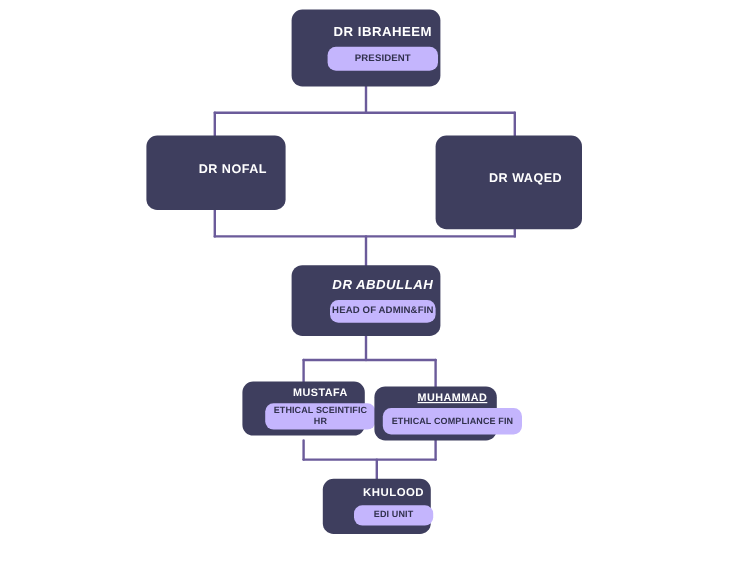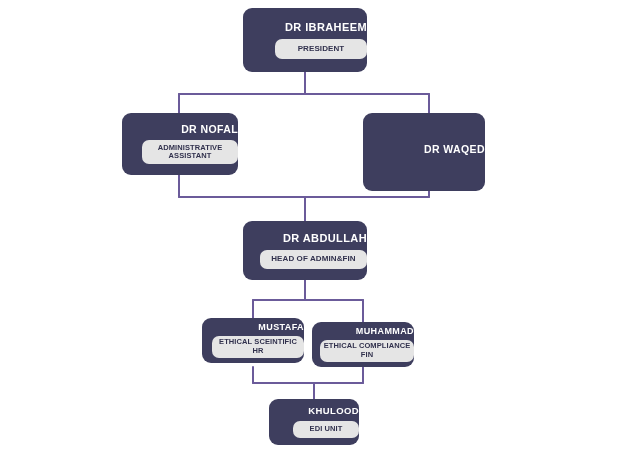--- a/index.html
+++ b/index.html
@@ -35,36 +35,36 @@
 
   
   .node {
     position: absolute;
     z-index: 2;
     box-sizing: border-box;
     background: #3e3e5e;
     border-radius: 9px;
     display: flex;
     flex-direction: column;
-    align-items: flex-end;
+    align-items: center;
     justify-content: center;
     padding-left: 28px;
   }
 
   .node-name {
     color: #ffffff;
     font-weight: bold;
     text-align: center;
     letter-spacing: 0.4px;
     line-height: 1.1;
     white-space: nowrap;
   }
 
   .node-title-pill {
-    background: #e5e5e5;
+    background: #c4b5fd;
     border-radius: 7px;
     color: #31314d;
     font-weight: bold;
     text-align: center;
     line-height: 1.15;
     letter-spacing: 0.1px;
     box-sizing: border-box;
     display: flex;
     align-items: center;
     justify-content: center;
@@ -105,46 +105,46 @@
     width: 104px; height: 19px; font-size: 7.5px; padding: 0 4px;
   }
 
   
   #node-abdullah {
     left: 243px;
     top: 221px;
     width: 124px;
     height: 59px;
   }
-  #node-abdullah .node-name { font-size: 11px; margin-bottom: 5px; }
+  #node-abdullah .node-name { font-size: 11px; margin-bottom: 5px; font-style: italic; }
   #node-abdullah .node-title-pill {
-    width: 107px; height: 19px; font-size: 8px;
+    width: 88px; height: 19px; font-size: 8px;
   }
 
   
   #node-mustafa {
     left: 202px;
     top: 318px;
     width: 102px;
     height: 45px;
   }
   #node-mustafa .node-name { font-size: 9px; margin-bottom: 3px; }
   #node-mustafa .node-title-pill {
     width: 92px; height: 22px; font-size: 7.5px; padding: 0 3px;
   }
 
   #node-muhammad {
     left: 312px;
     top: 322px;
     width: 102px;
     height: 45px;
   }
-  #node-muhammad .node-name { font-size: 9px; margin-bottom: 3px; }
+  #node-muhammad .node-name { font-size: 9px; margin-bottom: 3px; text-decoration: underline; }
   #node-muhammad .node-title-pill {
-    width: 94px; height: 22px; font-size: 7.5px; padding: 0 3px;
+    width: 116px; height: 22px; font-size: 7.5px; padding: 0 3px;
   }
 
   
   #node-khulood {
     left: 269px;
     top: 399px;
     width: 90px;
     height: 46px;
   }
   #node-khulood .node-name { font-size: 9.5px; margin-bottom: 4px; }
@@ -182,21 +182,20 @@
     </g>
   </svg>
 
   <div class="node" id="node-ibraheem">
     <div class="node-name">DR IBRAHEEM</div>
     <div class="node-title-pill">PRESIDENT</div>
   </div>
 
   <div class="node" id="node-nofal">
     <div class="node-name">DR NOFAL</div>
-    <div class="node-title-pill">ADMINISTRATIVE ASSISTANT</div>
   </div>
 
   <div class="node" id="node-waqed">
     <div class="node-name">DR WAQED</div>
   </div>
 
   <div class="node" id="node-abdullah">
     <div class="node-name">DR ABDULLAH</div>
     <div class="node-title-pill">HEAD OF ADMIN&amp;FIN</div>
   </div>

